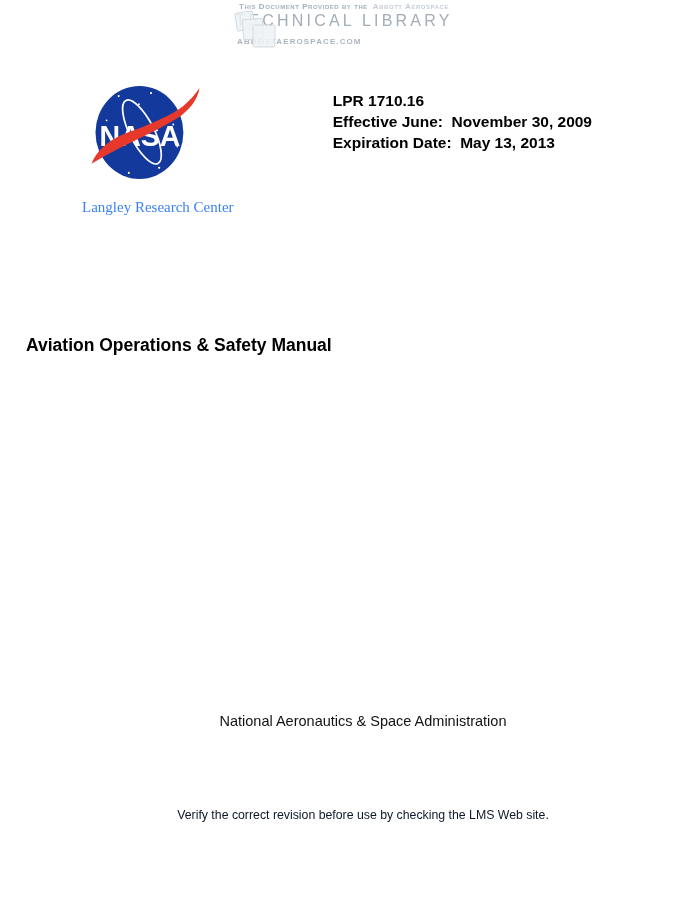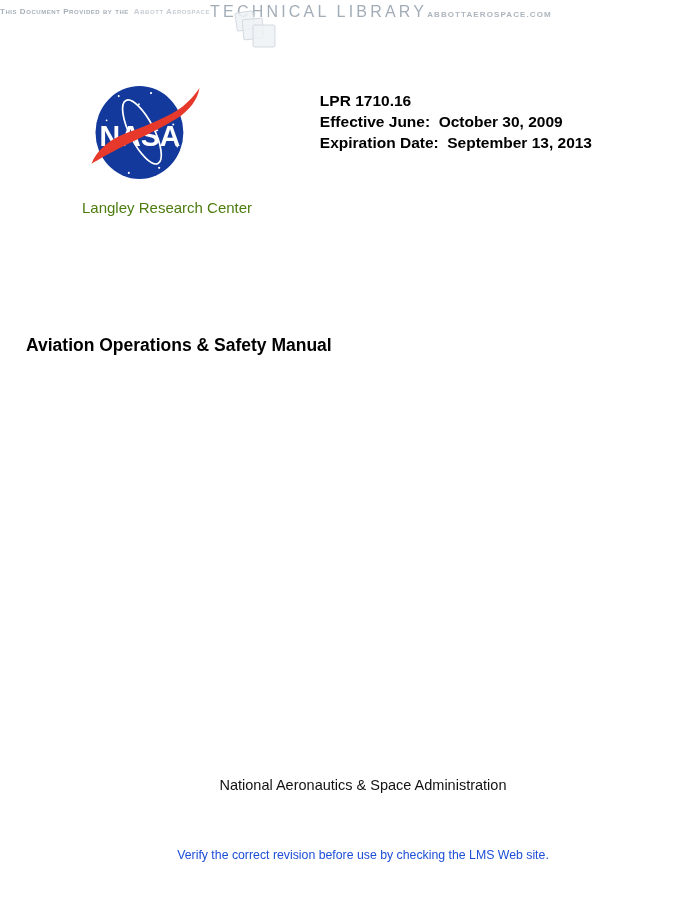--- a/index.html
+++ b/index.html
@@ -10,21 +10,21 @@
     width: 700px;
     height: 906px;
     background: #ffffff;
   }
 
   
   .watermark {
     position: absolute;
     top: 2px; left: 0; right: 12px;
     display: flex;
-    flex-direction: row;
+    flex-direction: column;
     align-items: center;
     user-select: none;
   }
   .wm-line1 {
     font-size: 8px;
     letter-spacing: 0.55px;
     font-variant: small-caps;
     font-weight: bold;
     color: #a6afb9;
     white-space: nowrap;
@@ -76,48 +76,49 @@
     line-height: 21px;
     color: #000000;
     white-space: nowrap;
   }
   .doc-meta .value { margin-left: 0.55em; }
   .center-name {
     position: absolute;
     left: 82px;
     top: 199px;
     font-size: 15px;
-    color: #4d7c0f;
+    color: #3b82f6;
+    font-family: Liberation Serif, serif;
   }
 
   
   .doc-title {
     position: absolute;
     top: 335px;
     left: 26px; right: 0;
     text-align: left;
     font-weight: bold;
     font-size: 17.5px;
     color: #000000;
   }
   .agency-line {
     position: absolute;
-    top: 777px;
+    top: 713px;
     left: 26px; right: 0;
     text-align: center;
     font-size: 14.5px;
     color: #121212;
   }
   .verify-line {
     position: absolute;
-    top: 848px;
+    top: 808px;
     left: 26px; right: 0;
     text-align: center;
     font-size: 12.3px;
-    color: #1d4ed8;
+    color: #0f172a;
   }
 </style>
 </head>
 <body>
 
 <div class="page">
 
   <div class="watermark">
     <div class="wm-line1">
       <span>This Document Provided by the</span><span class="wm-brand">Abbott Aerospace</span>
@@ -156,24 +157,24 @@
              C 52 43, 72 36, 88 26
              C 96 21, 104 13, 110 4
              C 108 16, 100 26, 88 34
              C 70 45, 50 54, 34 62
              C 22 68, 10 75, 3 79 Z" fill="#e6392b"></path>
   </svg>
 
   <div class="doc-meta">
     <div>LPR 1710.16</div>
     <div>
-      <span>Effective June:</span><span class="value">October 30, 2009</span>
+      <span>Effective June:</span><span class="value">November 30, 2009</span>
     </div>
     <div>
-      <span>Expiration Date:</span><span class="value">September 13, 2013</span>
+      <span>Expiration Date:</span><span class="value">May 13, 2013</span>
     </div>
   </div>
 
   <div class="center-name">Langley Research Center</div>
 
   <div class="doc-title">Aviation Operations &amp; Safety Manual</div>
 
   <div class="agency-line">National Aeronautics &amp; Space Administration</div>
 
   <div class="verify-line">Verify the correct revision before use by checking the LMS Web site.</div>

